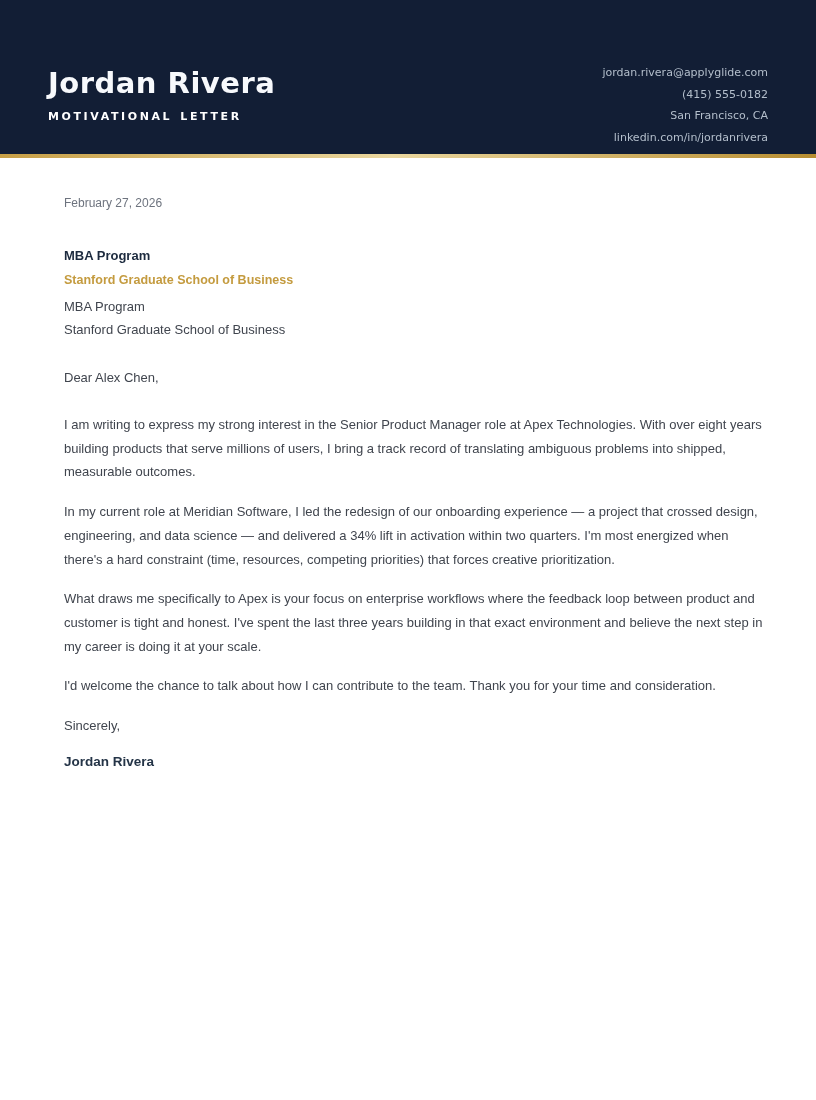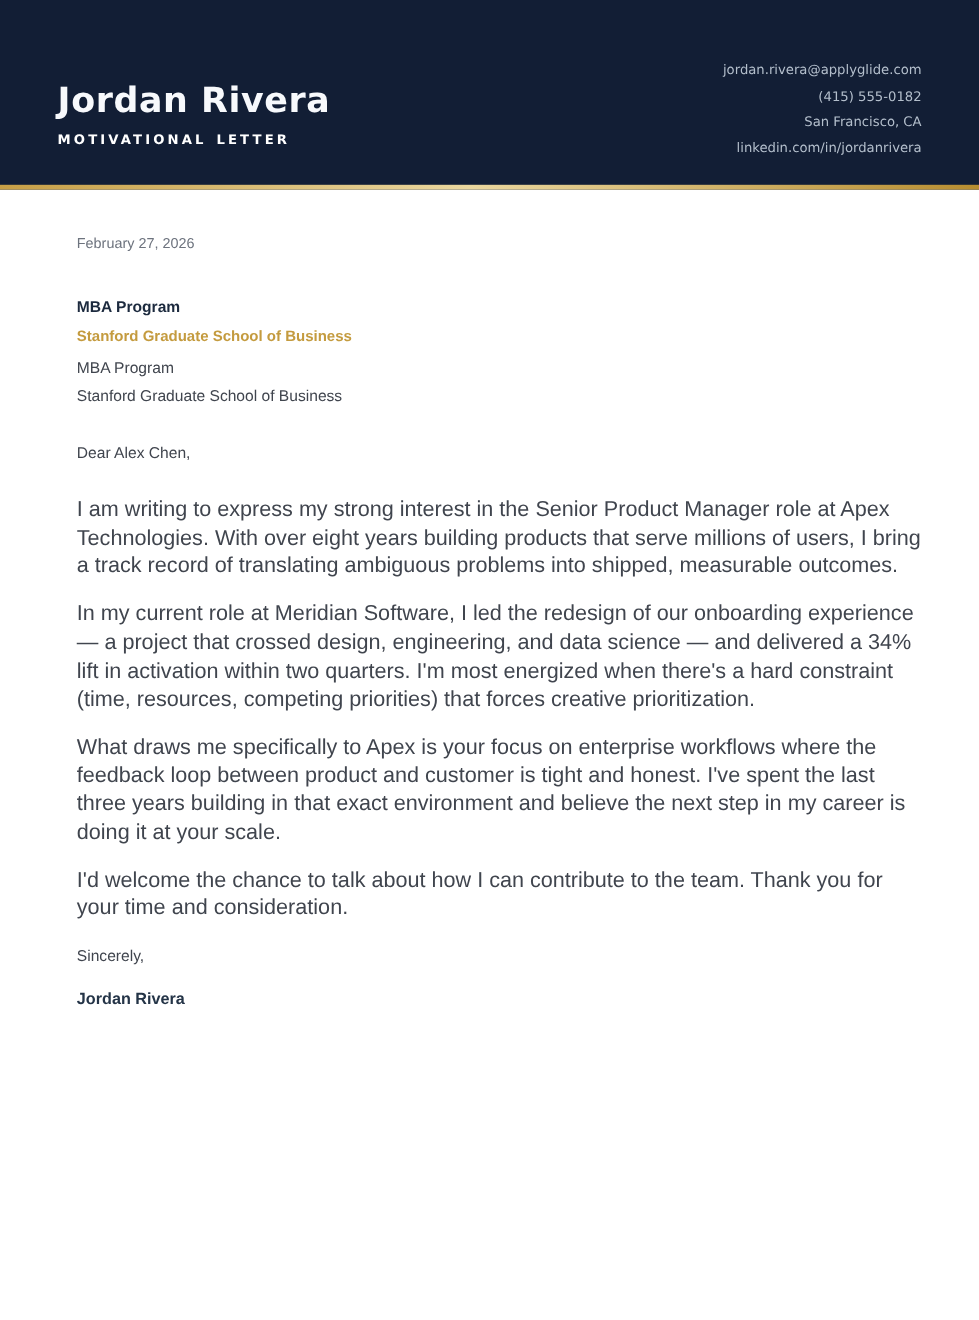--- a/index.html
+++ b/index.html
@@ -41,21 +41,21 @@
     font-family: "DejaVu Sans", sans-serif;
     font-variant: small-caps;
     text-transform: lowercase;
     font-size: 16px;
     font-weight: 700;
     letter-spacing: 2.6px;
     color: #ffffff;
     line-height: 1;
   }
   .contact-block {
-    padding-top: 48px;
+    padding-top: 62px;
     text-align: right;
     font-family: "DejaVu Sans", sans-serif;
     font-size: 11px;
     line-height: 21.5px;
     color: #b4bfcc;
   }
 
   
   .letter-body {
     padding: 38px 48px 0 64px;
@@ -95,21 +95,21 @@
     line-height: 16px;
     margin-bottom: 7px;
   }
   .contact-line.last { margin-bottom: 32px; }
   .salutation {
     font-size: 13px;
     line-height: 16px;
     margin-bottom: 27px;
   }
   .para {
-    font-size: 18px;
+    font-size: 13px;
     line-height: 23.7px;
     margin-bottom: 16px;
     max-width: 720px;
   }
   .closing {
     margin-top: 20px;
     font-size: 13px;
     line-height: 16px;
     margin-bottom: 20px;
   }

